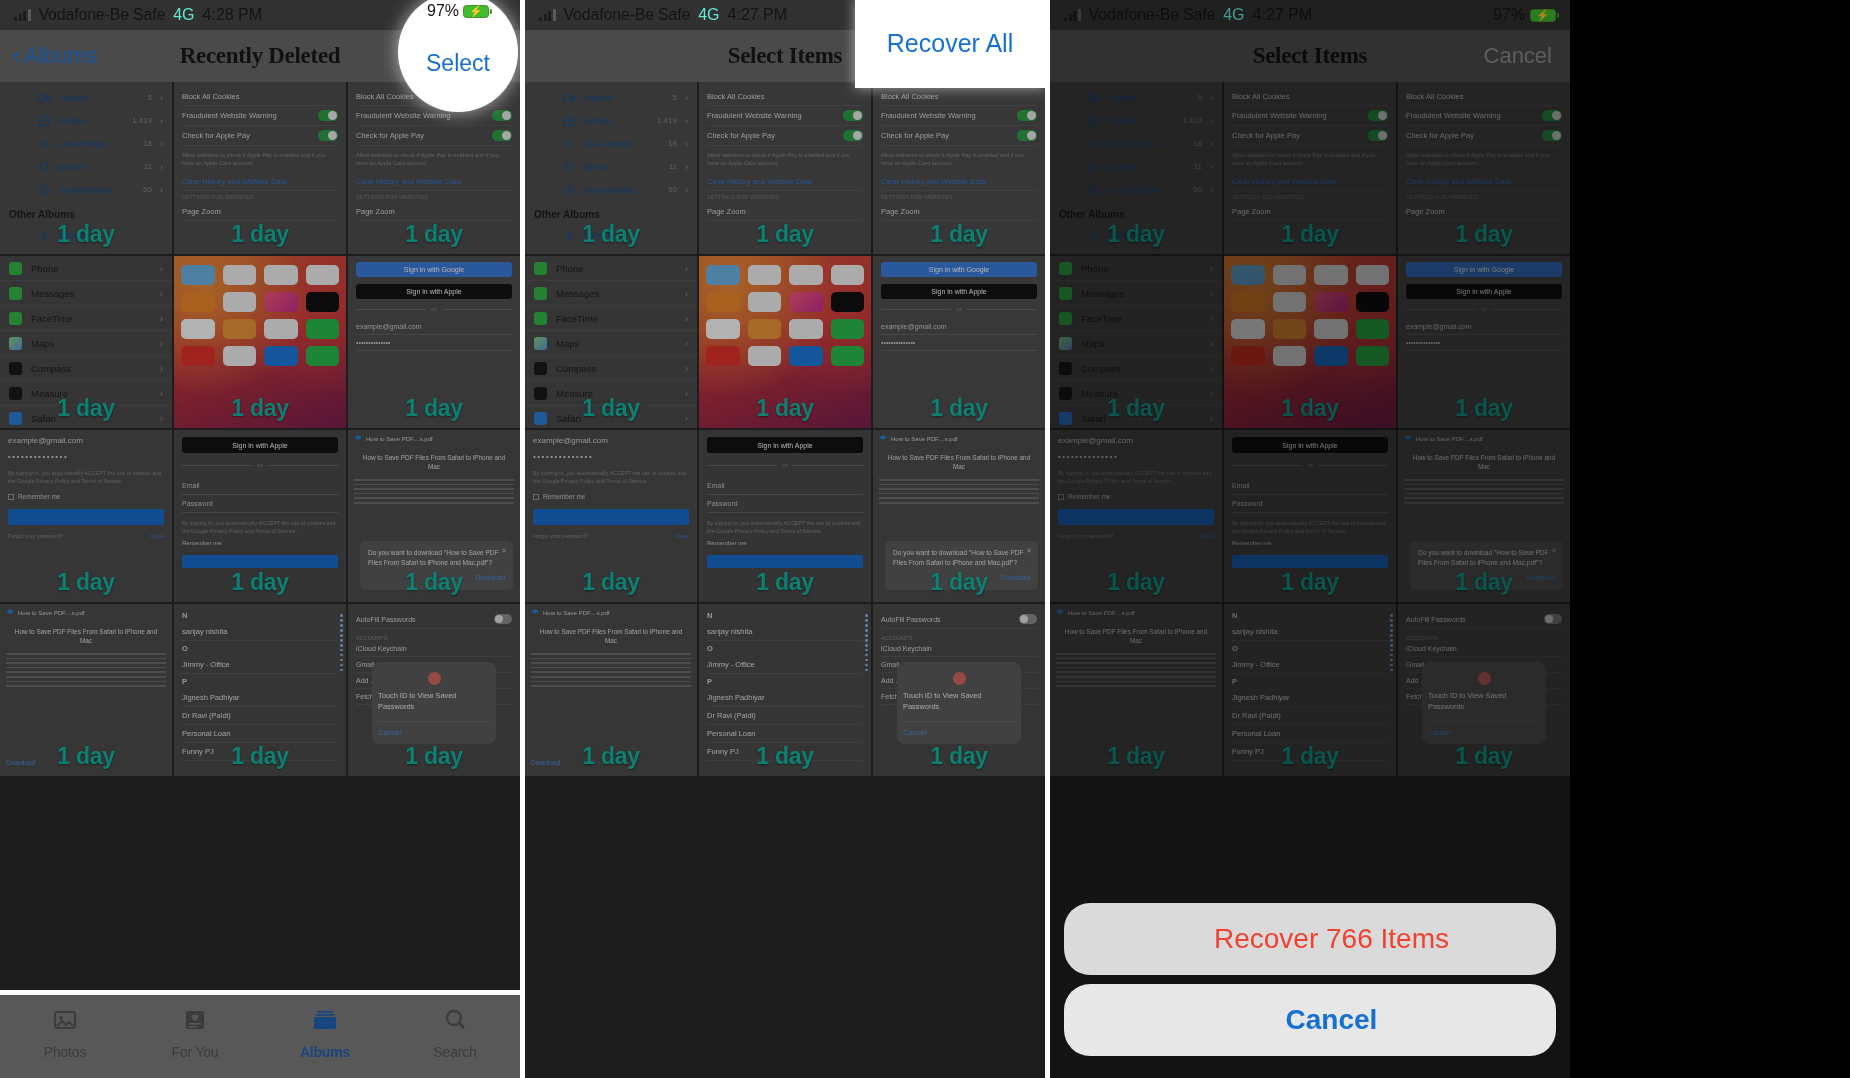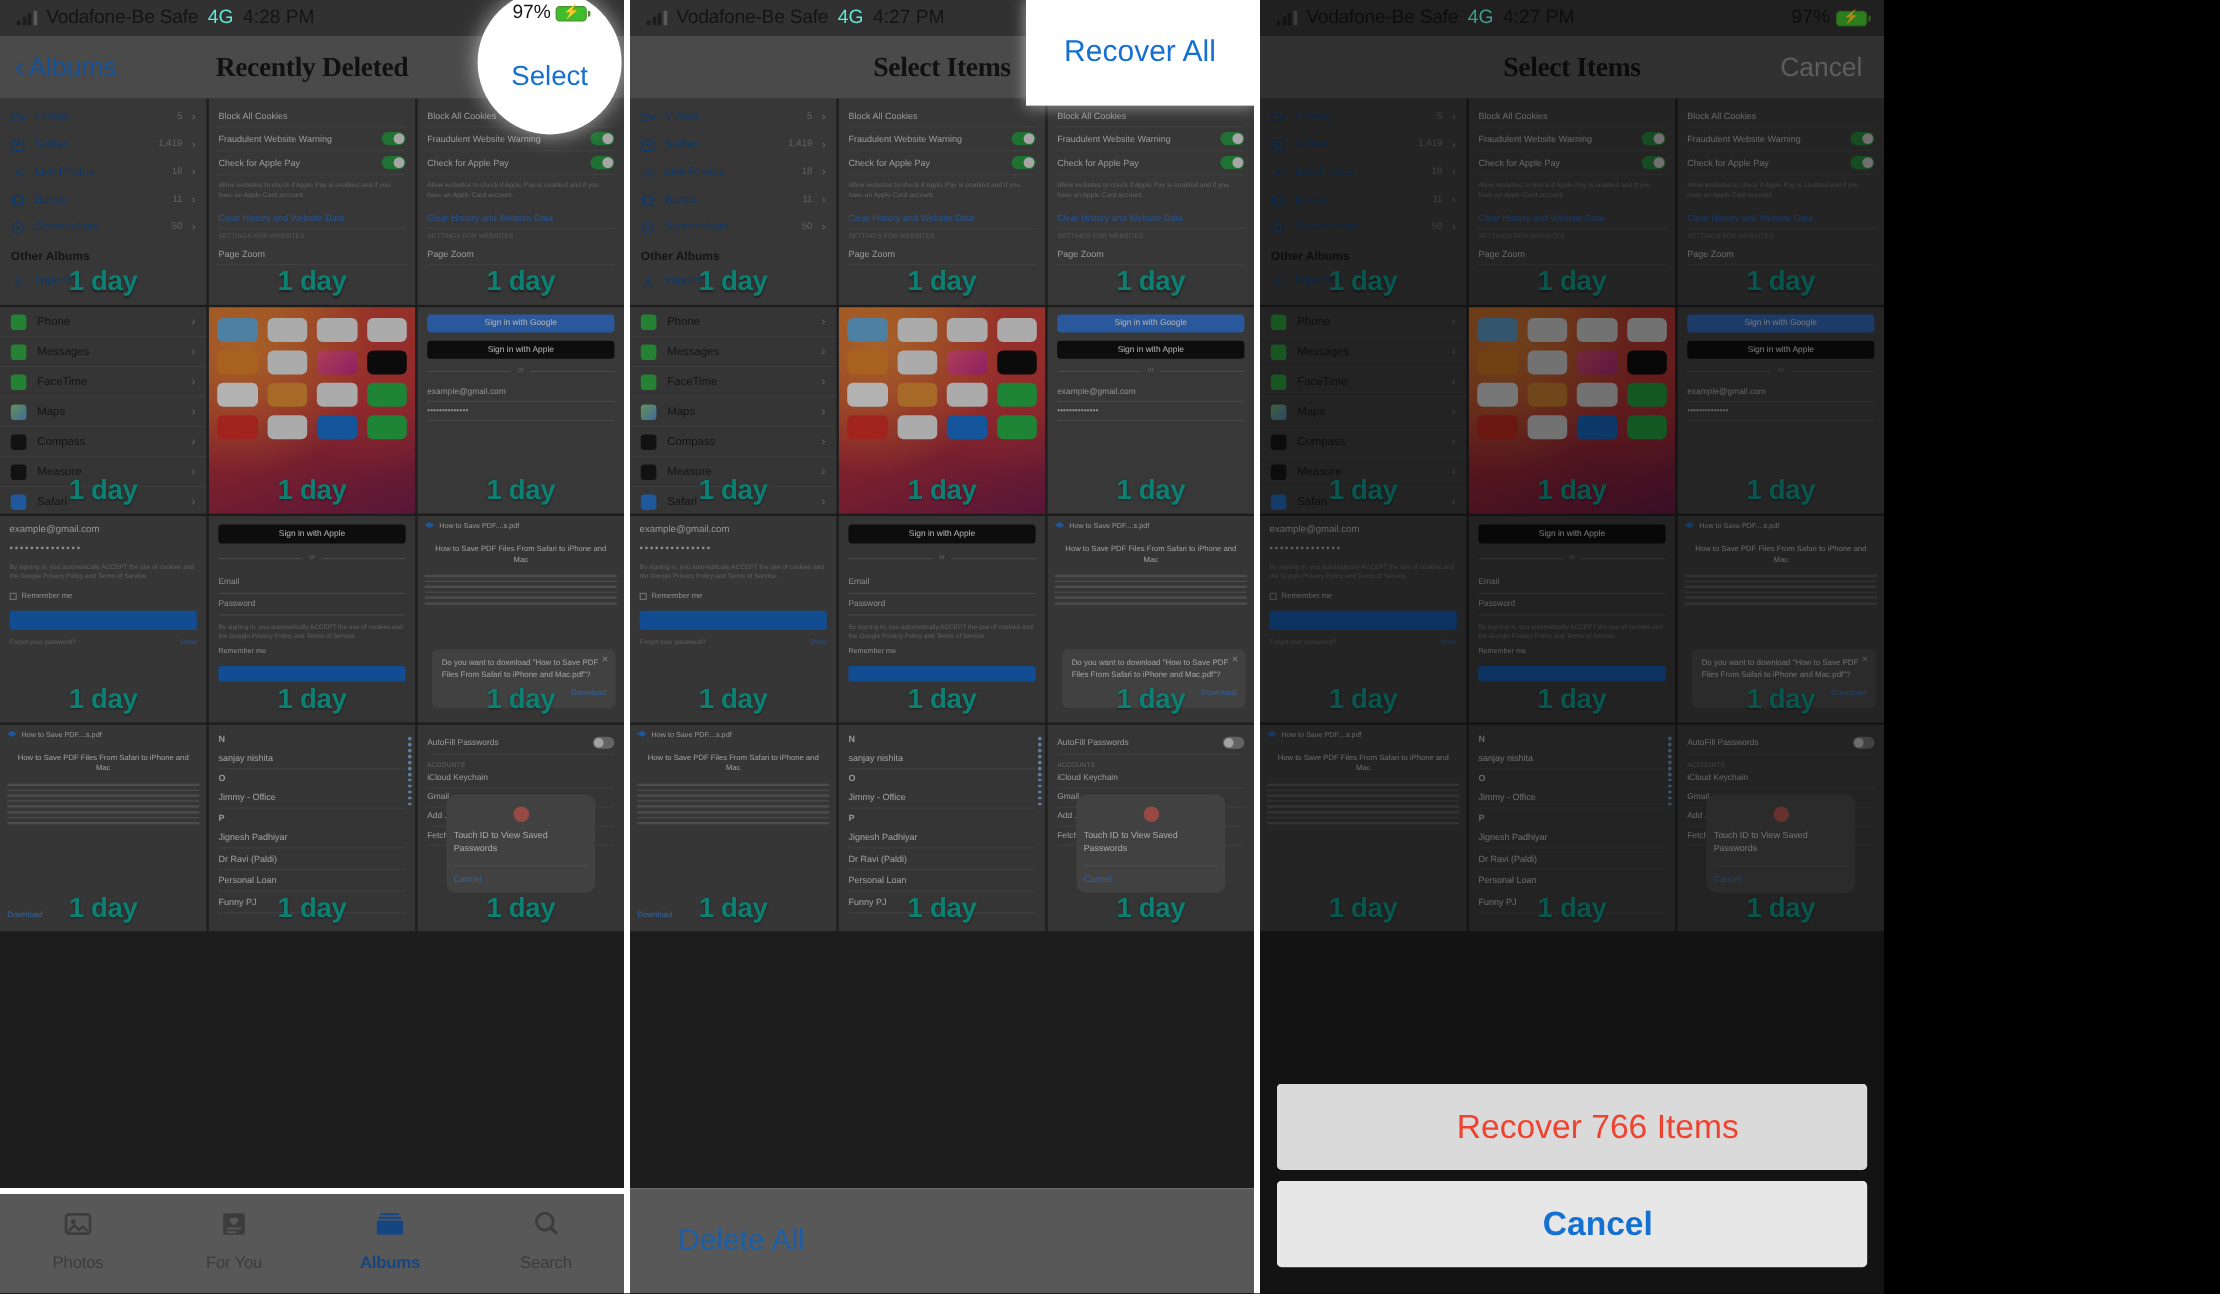--- a/index.html
+++ b/index.html
@@ -161,21 +161,21 @@
   .t-af .sw{ width:18px;height:10px;background:#8e8e8e;border-radius:5px;position:relative;}
   .t-af .sw::after{content:"";position:absolute;left:1px;top:1px;width:8px;height:8px;background:#e8e8e8;border-radius:50%;}
   .t-af .hdr{ font-size:5.6px; color:#8e8e8e; padding-top:6px;}
   .t-af .dlg{ position:absolute; left:14%; right:14%; top:34%; background:#5e5e5e; border-radius:8px; padding:10px 6px 7px; }
   .t-af .dlg .fp{ width:13px;height:13px;border-radius:50%;background:#d96b62;margin:0 auto 6px;}
   .t-af .dlg .tx{ font-size:7.4px; color:#f0f0f0; line-height:1.45;}
   .t-af .dlg .cn{ font-size:7.4px; color:#4a90e2; margin-top:8px; border-top:1px solid #6e6e6e; padding-top:6px;}
 
   
   .t-alb { position:absolute; inset:0; background:#4f4f4f; padding:4px 0 0 0;}
-  .t-alb .it { display:flex; align-items:flex-start; gap:8px; padding:5.5px 9px; font-size:9.5px; color:#14539a; }
+  .t-alb .it { display:flex; align-items:center; gap:8px; padding:5.5px 9px; font-size:9.5px; color:#14539a;margin-left:29px; }
   .t-alb .it .ic { width:12px; height:12px; color:#14539a; flex:0 0 12px; }
   .t-alb .it .ct { margin-left:auto; color:#8d8d8d; font-size:8px; }
   .t-alb .it .cv { color:#9a9a9a; font-size:9px; }
   .t-alb .hd { font-size:10px; font-weight:700; color:#1d1d1d; padding:8px 9px 3px; }
 
   
   .t-apps { position:absolute; inset:0; background:#4c4c4c; }
   .t-apps .it{ display:flex; align-items:center; gap:9px; padding:5.5px 9px; font-size:9.5px; color:#1c1c1c; border-bottom:1px solid #585858;}
   .t-apps .sq{ width:13px;height:13px;border-radius:3px;flex:0 0 13px; }
   .t-apps .sq.ph{background:#35b94a;} .t-apps .sq.ms{background:#35b94a;}
@@ -239,21 +239,21 @@
   .spot .pct { position:absolute; top:10px; left:50%; transform:translateX(-50%); display:flex; align-items:center; gap:4px;}
   .spot .pct .p{font-size:16px;color:#141414;}
 
   
   .sheetwrap {
     position:absolute; left:0; right:0; bottom:0; z-index:70;
     padding:0 14px 22px;
   }
   .sheet-btn {
     background:#efeff0cc; backdrop-filter:blur(4px);
-    border-radius:4px; height:72px;
+    border-radius:26px; height:72px;
     display:flex; align-items:center; justify-content:center;
     margin-top:9px;
     padding-left:43px;
   }
   .sheet-btn.destructive { color:#f0432f; font-size:28px; font-weight:400; background:#efeff0e8; }
   .sheet-btn.cancel { color:#1570d1; font-size:28px; font-weight:600; background:#f4f4f5f0; }
   .sheet-scrim { position:absolute; inset:0; background:rgba(0,0,0,.33); z-index:65; }
 </style>
 </head>
 <body>
@@ -1009,23 +1009,20 @@
             <div class="tx">Touch ID to View Saved Passwords</div>
             <div class="cn">Cancel</div>
           </div>
         </div>
         <span class="badge">1 day</span>
       </div>
     </div>
 
     <div class="dimover"></div>
 
-    <div class="actionbar">
-      <div class="ab-left">Delete All</div>
-    </div>
     <div class="ab-right" style="position:absolute;right:0;bottom:0;height:90px;width:190px;background:#fff;display:flex;align-items:center;justify-content:center;color:#1570d1;font-size:25px;z-index:50;">Recover All</div>
   </div>
 
   <div class="gap"></div>
 
   <div class="panel p3">
 
     <div class="statusbar">
       <div class="sb-left">
         <span class="sig">

